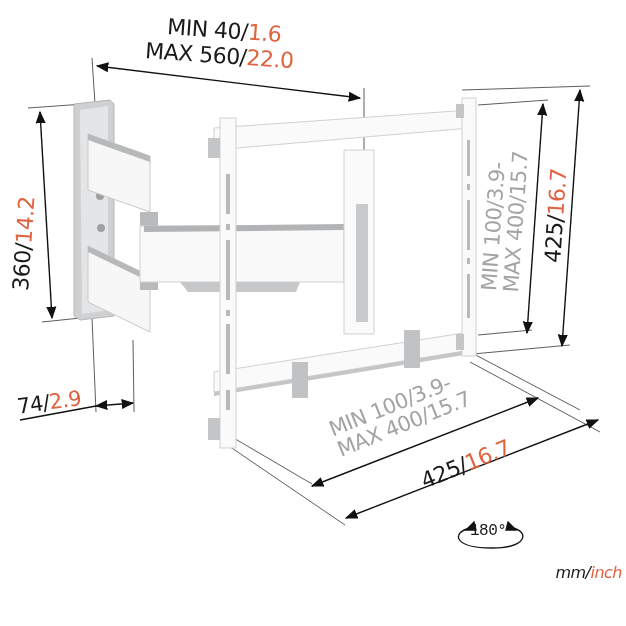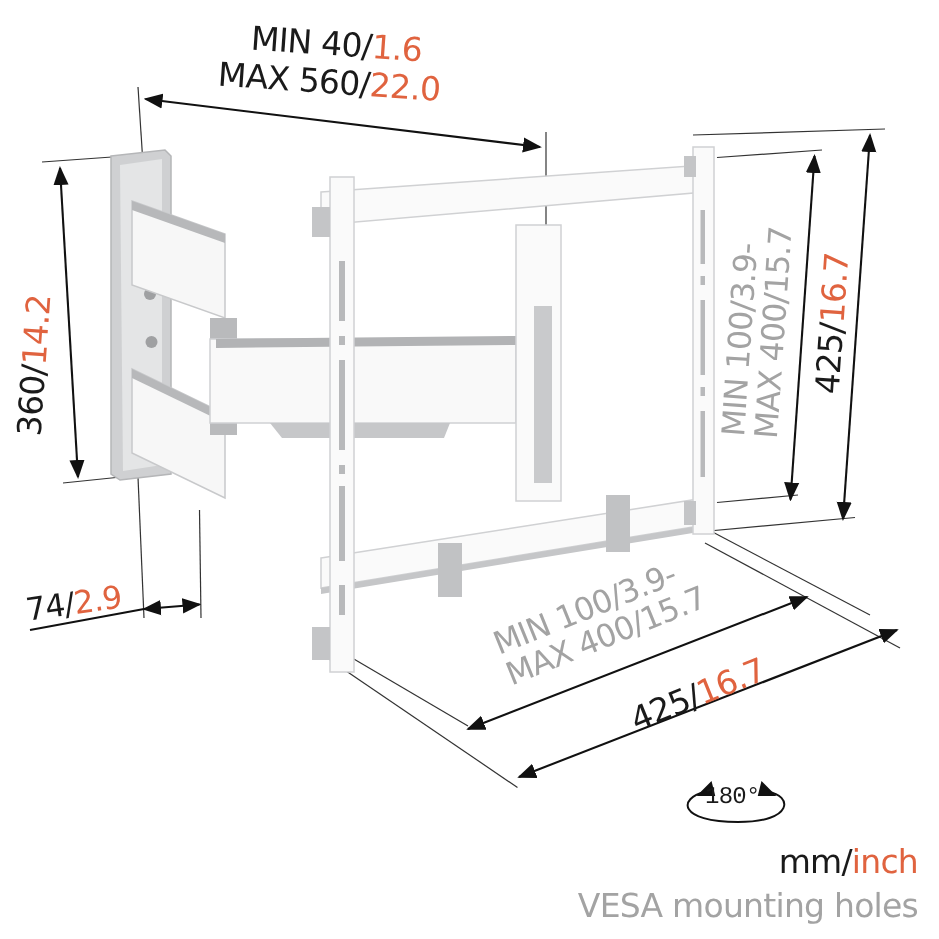--- a/index.html
+++ b/index.html
@@ -126,16 +126,15 @@
 
   <div class="lbl grey" style="left:326px;top:420px;font-size:21px;transform:rotate(-22deg);transform-origin:left top;line-height:1.05;">
       <div>MIN 100/3.9-</div>
       <div>MAX 400/15.7</div>
     </div>
 
   <div class="lbl dark" style="left:418px;top:472px;font-size:22px;transform:rotate(-22deg);transform-origin:left top;"><span>425/</span><span class="orange">16.7</span></div>
 
   <div class="lbl dark" style="left:470px;top:523px;font-size:16px;font-family:Liberation Mono, monospace;">180°</div>
 
-  <div class="lbl dark" style="right:14px;top:565px;font-size:22px;"><span>mm/</span><span class="orange">inch</span></div>
-  <div class="lbl grey" style="right:14px;top:594px;font-size:22px;">VESA mounting holes</div>
+  <div class="lbl dark" style="right:4px;top:565px;font-size:16px;font-style:italic;"><span>mm/</span><span class="orange">inch</span></div>
 
 </div>
 
 </body></html>

